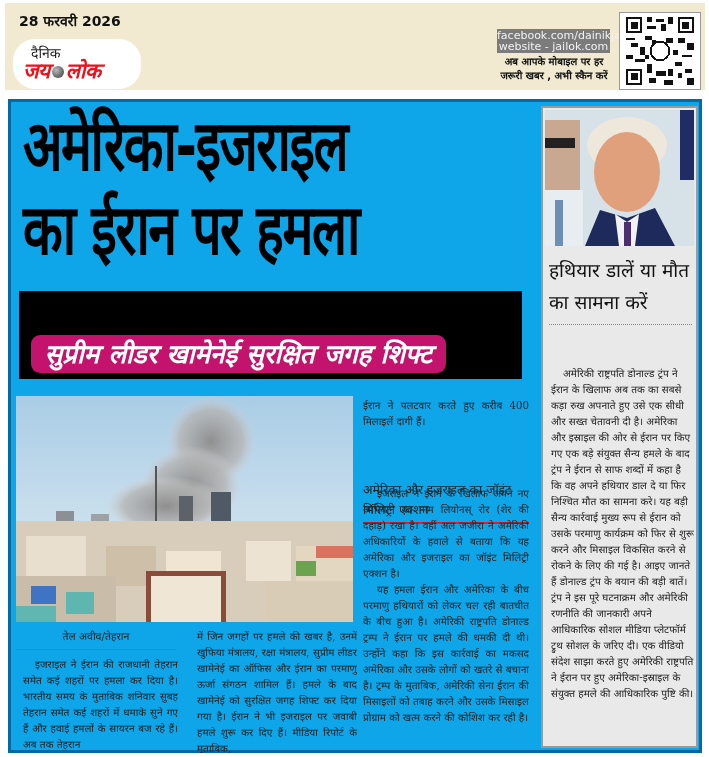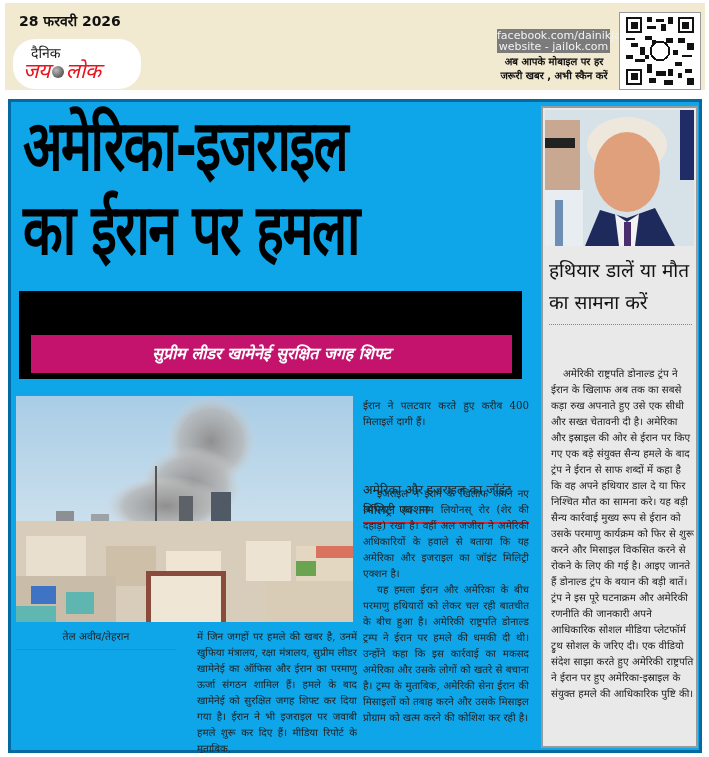--- a/index.html
+++ b/index.html
@@ -4,35 +4,35 @@
 <style>
   * { box-sizing: border-box; margin: 0; padding: 0; }
   html, body { width: 709px; height: 757px; background: #ffffff; overflow: hidden; }
   body { font-family: "DejaVu Sans", sans-serif; color: #111; position: relative; }
 
   
   .masthead { position: absolute; left: 5px; top: 3px; width: 700px; height: 87px; background: #f1ead0; }
   .date { position: absolute; left: 14px; top: 8px; font-family: "DejaVu Sans", sans-serif; font-weight: bold; font-size: 14px; color: #111; }
   .logo { position: absolute; left: 8px; top: 36px; width: 128px; height: 50px; background: #fff; border-radius: 22px; }
   .logo .small { position: absolute; left: 18px; top: 4px; font-size: 14px; color: #222; }
-  .logo .big { position: absolute; left: 10px; top: 17px; font-size: 21px; font-weight: normal; color: #e8131c; font-style: italic; letter-spacing: -0.5px; white-space: nowrap; }
+  .logo .big { position: absolute; left: 10px; top: 17px; font-size: 21px; font-weight: bold; color: #e8131c; font-style: italic; letter-spacing: -0.5px; white-space: nowrap; }
   .logo .globe { display: inline-block; width: 12px; height: 12px; border-radius: 50%; background: radial-gradient(circle at 35% 35%, #bbb, #333); vertical-align: middle; margin: 0 2px; }
   .social { position: absolute; left: 492px; top: 26px; width: 113px; height: 24px; background: #7b7b7b; color: #f2f2f2; font-size: 11px; text-align: center; line-height: 11px; padding-top: 1px; }
   .scan-text { position: absolute; left: 488px; top: 52px; width: 122px; font-size: 10px; font-weight: bold; color: #111; text-align: center; line-height: 14px; }
   .qr { position: absolute; left: 614px; top: 9px; width: 82px; height: 78px; background: #fff; border: 1px solid #999; padding: 4px; }
   .qr svg { width: 72px; height: 68px; display: block; }
 
   
   .frame { position: absolute; left: 8px; top: 99px; width: 694px; height: 654px; border: 3px solid #0369a1; background: #0ea5e9; }
 
   
   .headline { position: absolute; left: 12px; top: 2px; width: 515px; font-family: "DejaVu Sans", sans-serif; font-weight: bold; font-size: 70px; line-height: 84px; letter-spacing: -2px; color: #000; white-space: nowrap; transform: scaleX(0.74); transform-origin: left top; }
   .banner { position: absolute; left: 8px; top: 189px; width: 503px; height: 88px; background: #000; }
   .banner .line1 { position: absolute; left: 0; top: 3px; width: 100%; text-align: center; color: #fff; font-weight: bold; font-size: 24px; font-style: italic; white-space: nowrap; }
-  .banner .line2 { position: absolute; left: 12px; top: 44px; width: 481px; height: 38px; background: #c3136c; color: #fff; font-weight: bold; font-size: 16px; font-style: italic; text-align: center; line-height: 38px; white-space: nowrap; }
+  .banner .line2 { position: absolute; left: 12px; top: 44px; width: 415px; height: 38px; background: #c3136c; color: #fff; font-weight: bold; font-size: 26px; font-style: italic; text-align: center; line-height: 38px; white-space: nowrap; border-radius: 9px; }
 
   
   .photo { position: absolute; left: 5px; top: 294px; width: 337px; height: 226px; overflow: hidden; }
   .photo svg { width: 100%; height: 100%; display: block; }
 
   
   .body-text { font-family: "DejaVu Serif", serif; font-size: 10.2px; line-height: 16px; color: #222; text-align: justify; }
   .dateline { position: absolute; left: 5px; top: 527px; width: 160px; text-align: center; font-family: "DejaVu Serif", serif; font-size: 10.5px; color: #222; padding-bottom: 6px; border-bottom: 1px solid #777; }
   .col1 { position: absolute; left: 12px; top: 555px; width: 155px; height: 96px; overflow: hidden; text-indent: 12px; }
   .col2 { position: absolute; left: 186px; top: 527px; width: 160px; height: 124px; overflow: hidden; }
@@ -156,20 +156,21 @@
       <rect x="0" y="180" width="100" height="46" fill="#c9bca8"></rect>
       <rect x="15" y="190" width="25" height="18" fill="#3f73c4"></rect>
       <rect x="50" y="196" width="28" height="22" fill="#5fb5b0"></rect>
       <rect x="0" y="210" width="40" height="16" fill="#60b7b2"></rect>
       <rect x="300" y="150" width="37" height="12" fill="#d9735f"></rect>
       <rect x="280" y="165" width="20" height="15" fill="#6aa44e"></rect>
     </svg>
   </div>
 
   <div class="dateline">तेल अवीव/तेहरान</div>
+  <div class="col1 body-text">इजराइल ने ईरान की राजधानी तेहरान समेत कई शहरों पर हमला कर दिया है। भारतीय समय के मुताबिक शनिवार सुबह तेहरान समेत कई शहरों में धमाके सुने गए हैं और हवाई हमलों के सायरन बज रहे हैं। अब तक तेहरान</div>
   <div class="col2 body-text">में जिन जगहों पर हमले की खबर है, उनमें खुफिया मंत्रालय, रक्षा मंत्रालय, सुप्रीम लीडर खामेनेई का ऑफिस और ईरान का परमाणु ऊर्जा संगठन शामिल हैं। हमले के बाद खामेनेई को सुरक्षित जगह शिफ्ट कर दिया गया है। ईरान ने भी इजराइल पर जवाबी हमले शुरू कर दिए हैं। मीडिया रिपोर्ट के मुताबिक,</div>
   <div class="col3-top body-text">ईरान ने पलटवार करते हुए करीब 400 मिलाइलें दागी हैं।</div>
   <div class="subhead">अमेरिका और इजराइल का जॉइंट मिलिट्री एक्शन</div>
   <div class="col3 body-text">
     <p>इजराइल ने ईरान के खिलाफ अपने नए अभियान का नाम लियोनस् रोर (शेर की दहाड़) रखा है। वहीं अल जजीरा ने अमेरिकी अधिकारियों के हवाले से बताया कि यह अमेरिका और इजराइल का जॉइंट मिलिट्री एक्शन है।</p>
     <p>यह हमला ईरान और अमेरिका के बीच परमाणु हथियारों को लेकर चल रही बातचीत के बीच हुआ है। अमेरिकी राष्ट्रपति डोनाल्ड ट्रम्प ने ईरान पर हमले की धमकी दी थी। उन्होंने कहा कि इस कार्रवाई का मकसद अमेरिका और उसके लोगों को खतरे से बचाना है। ट्रम्प के मुताबिक, अमेरिकी सेना ईरान की मिसाइलों को तबाह करने और उसके मिसाइल प्रोग्राम को खत्म करने की कोशिश कर रही है।</p>
   </div>
 
   <div class="side">
     <div class="pic" title="डोनाल्ड ट्रंप">

